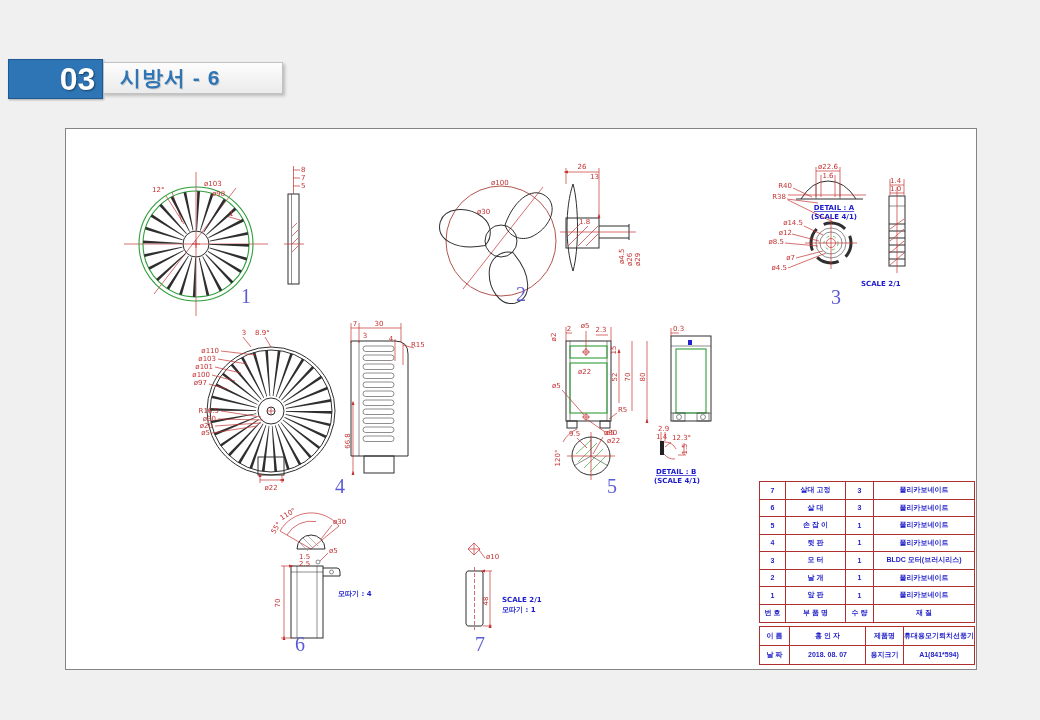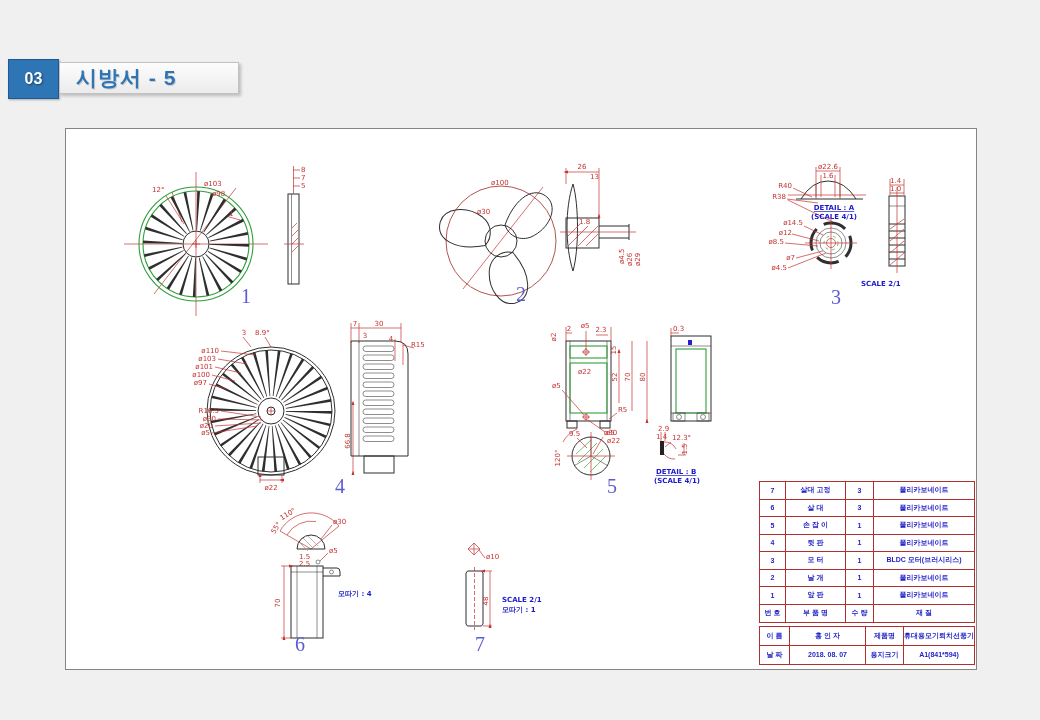--- a/index.html
+++ b/index.html
@@ -1,22 +1,22 @@
 <!DOCTYPE html>
 <html><head>
 <meta charset="utf-8">
 <style>
   html,body{margin:0;padding:0;}
   body{width:1040px;height:720px;background:#f0f0f1;font-family:"Liberation Sans",sans-serif;overflow:hidden;position:relative;}
   .page{position:absolute;inset:0;}
   
   .slide-header{position:absolute;left:8px;top:59px;display:flex;align-items:flex-start;}
   .num-box{width:49px;height:38px;background:#2e75b6;border:1px solid #1f5a95;color:#fff;
-    font-weight:bold;font-size:16px;display:flex;align-items:center;justify-content:center;
-    text-shadow:1px 1px 2px rgba(0,0,0,.45);box-shadow:1px 1px 2px rgba(0,0,0,.3);}
+    font-weight:bold;font-size:32px;display:flex;align-items:center;justify-content:center;
+    text-shadow:1px 1px 2px rgba(0,0,0,.45);box-shadow:1px 1px 2px rgba(0,0,0,.3);padding-left:44px;}
   .title-box{height:30px;margin-top:3px;padding:0 16px;min-width:146px;
     background:linear-gradient(#fdfdfd,#ebebeb);border:1px solid #c2c2c2;
     box-shadow:2px 2px 3px rgba(0,0,0,.22);display:flex;align-items:center;
     font-weight:bold;font-size:21px;color:#2e75b6;letter-spacing:1px;text-shadow:1px 1px 0 #c9c9c9;}
   
   .sheet{position:absolute;left:65px;top:128px;width:910px;height:540px;background:#fff;border:1px solid #848484;}
   svg{position:absolute;left:0;top:0;}
   .k{stroke:#2f2f2f;fill:none;stroke-width:1;}
   .kt{stroke:#2f2f2f;fill:none;stroke-width:.55;}
   .r{stroke:#c43131;fill:none;stroke-width:.7;}
@@ -40,21 +40,21 @@
   .ptable>div:nth-last-child(-n+4),.tblock>div:nth-last-child(-n+4){border-bottom:none;}
   .small{font-size:6.5px;}
 </style>
 </head>
 <body>
 
 <div class="page">
 
   <div class="slide-header">
     <div class="num-box">03</div>
-    <div class="title-box">시방서 - 5</div>
+    <div class="title-box">시방서 - 6</div>
   </div>
 
   <div class="sheet">
     <svg width="910" height="540" viewBox="0 0 910 540">
       <defs>
         <marker id="ar" markerWidth="7" markerHeight="7" refX="3.5" refY="3.5" orient="auto">
           <path d="M0,3.5 L7,1.2 L7,5.8 Z" fill="#c43131"></path>
         </marker>
       </defs>
 

